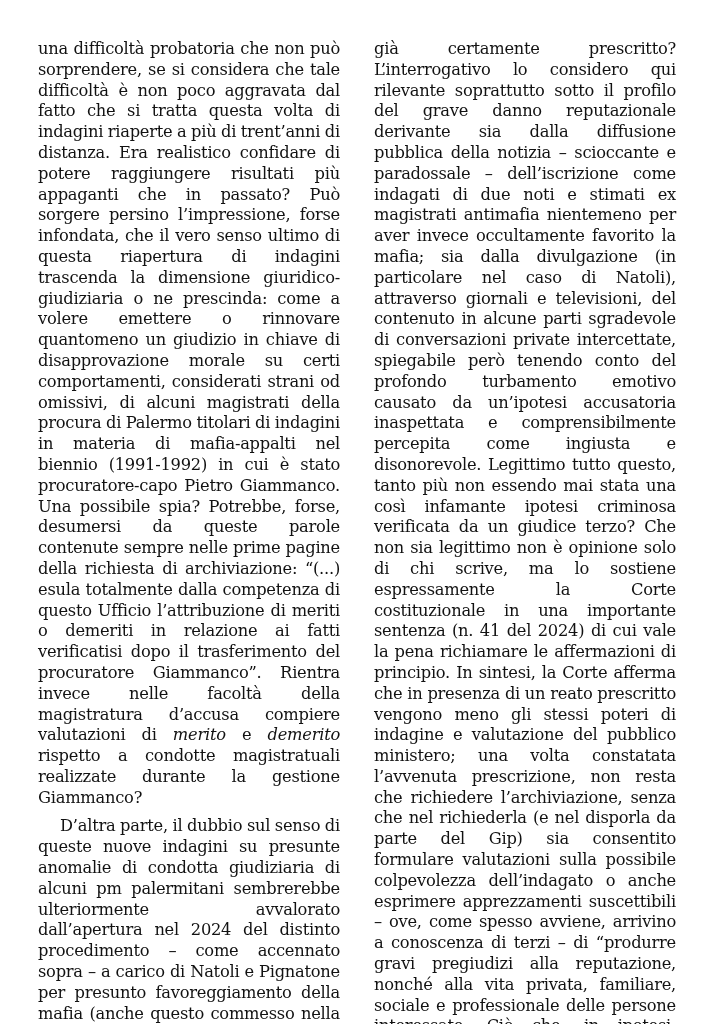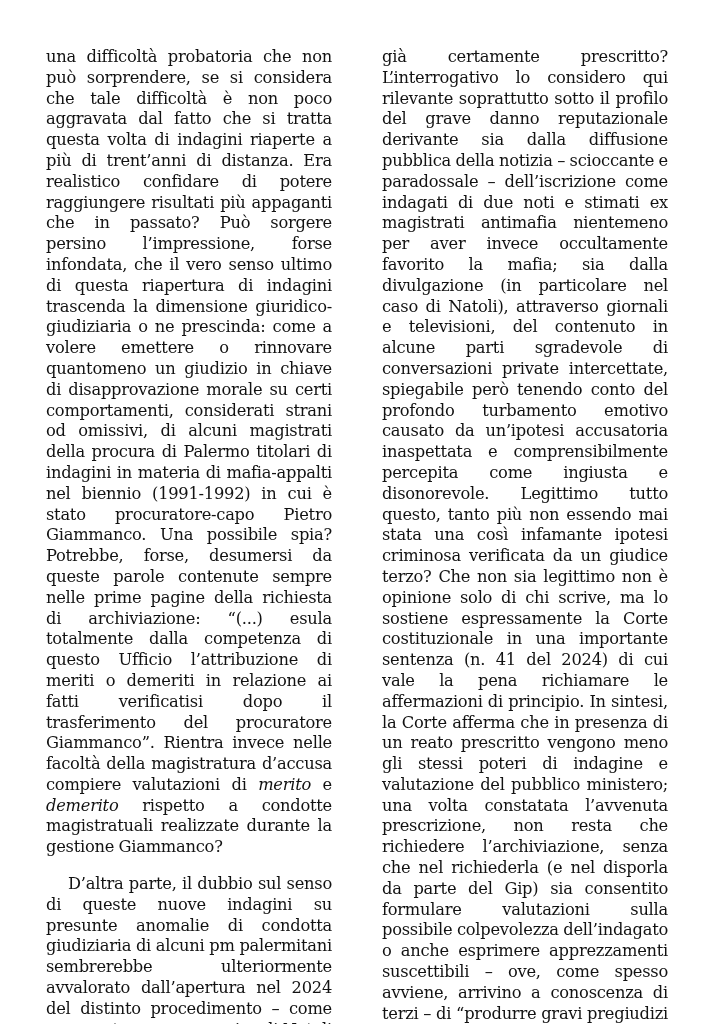--- a/index.html
+++ b/index.html
@@ -21,21 +21,21 @@
   }
   .article {
     display: flex;
     gap: 18px;
   }
   .col {
     flex: 0 0 318px;
     width: 318px;
   }
   .col p {
-    margin: 16px;
+    margin: 8px;
     font-family: "DejaVu Serif", "Liberation Serif", serif;
     font-size: 16.3px;
     line-height: 20.8px;
     color: #121212;
     text-align: justify;
     letter-spacing: -0.25px;
     word-spacing: -0.5px;
     hyphens: auto;
     -webkit-hyphens: auto;
   }

